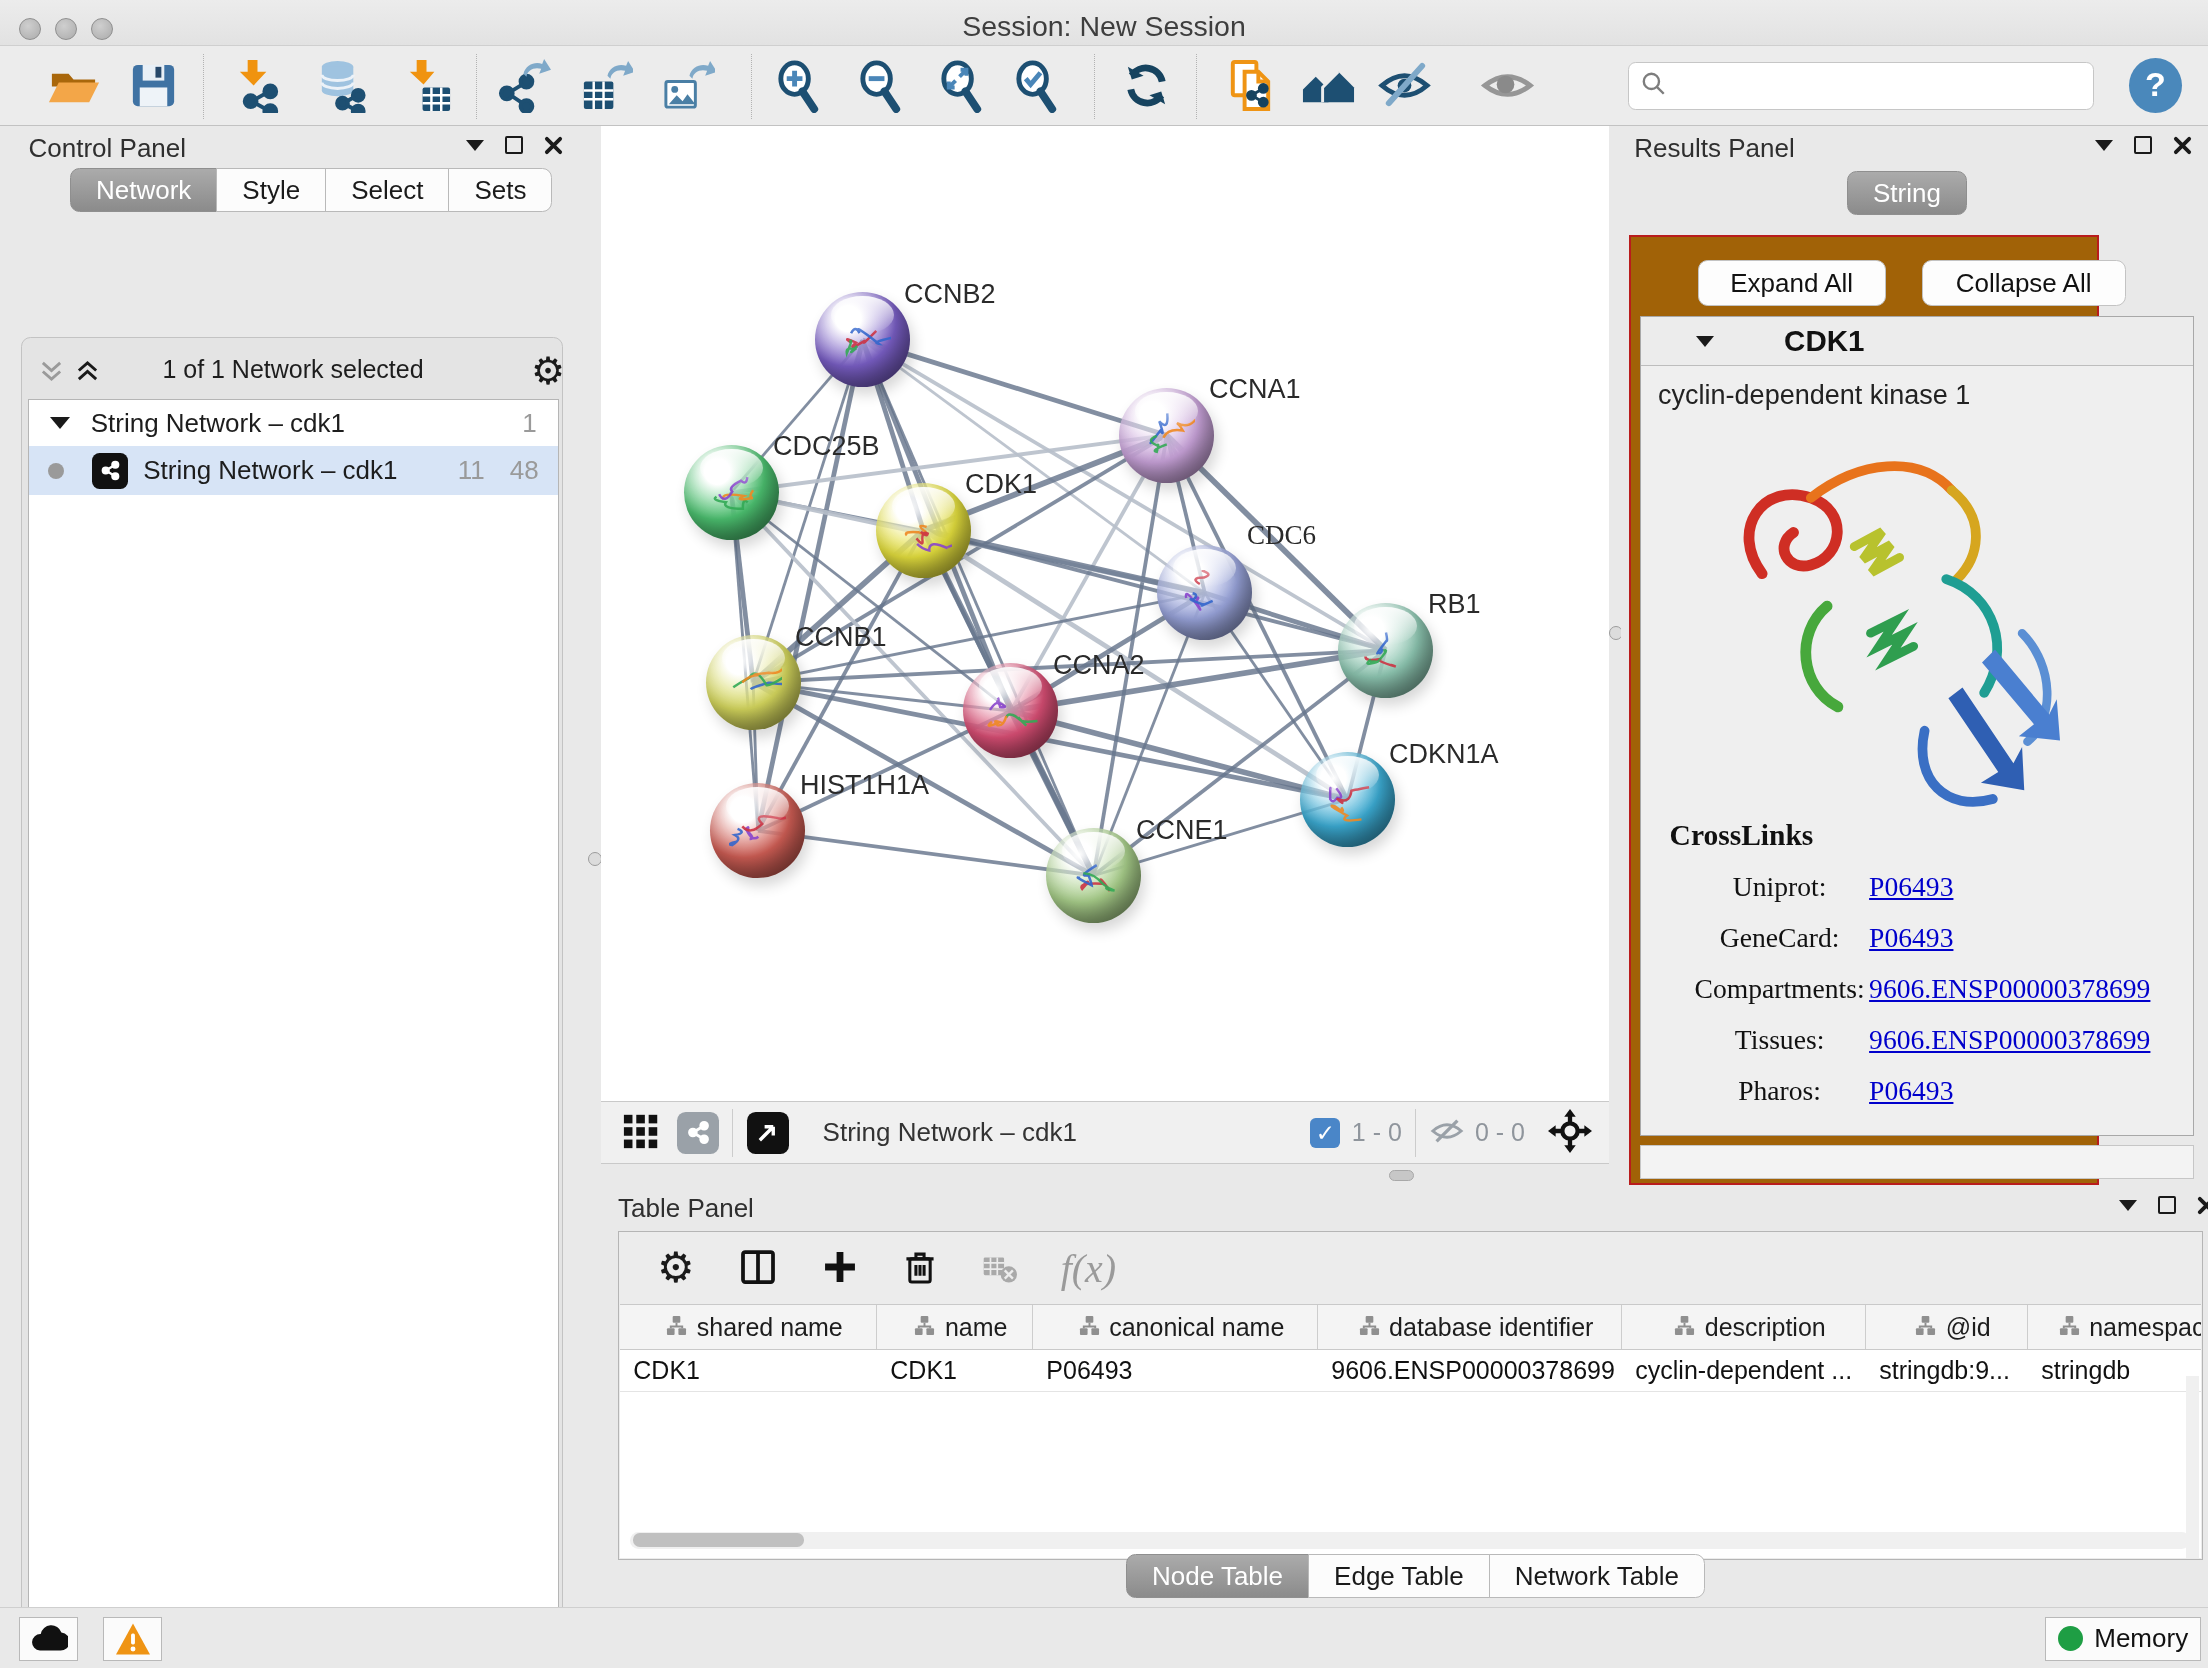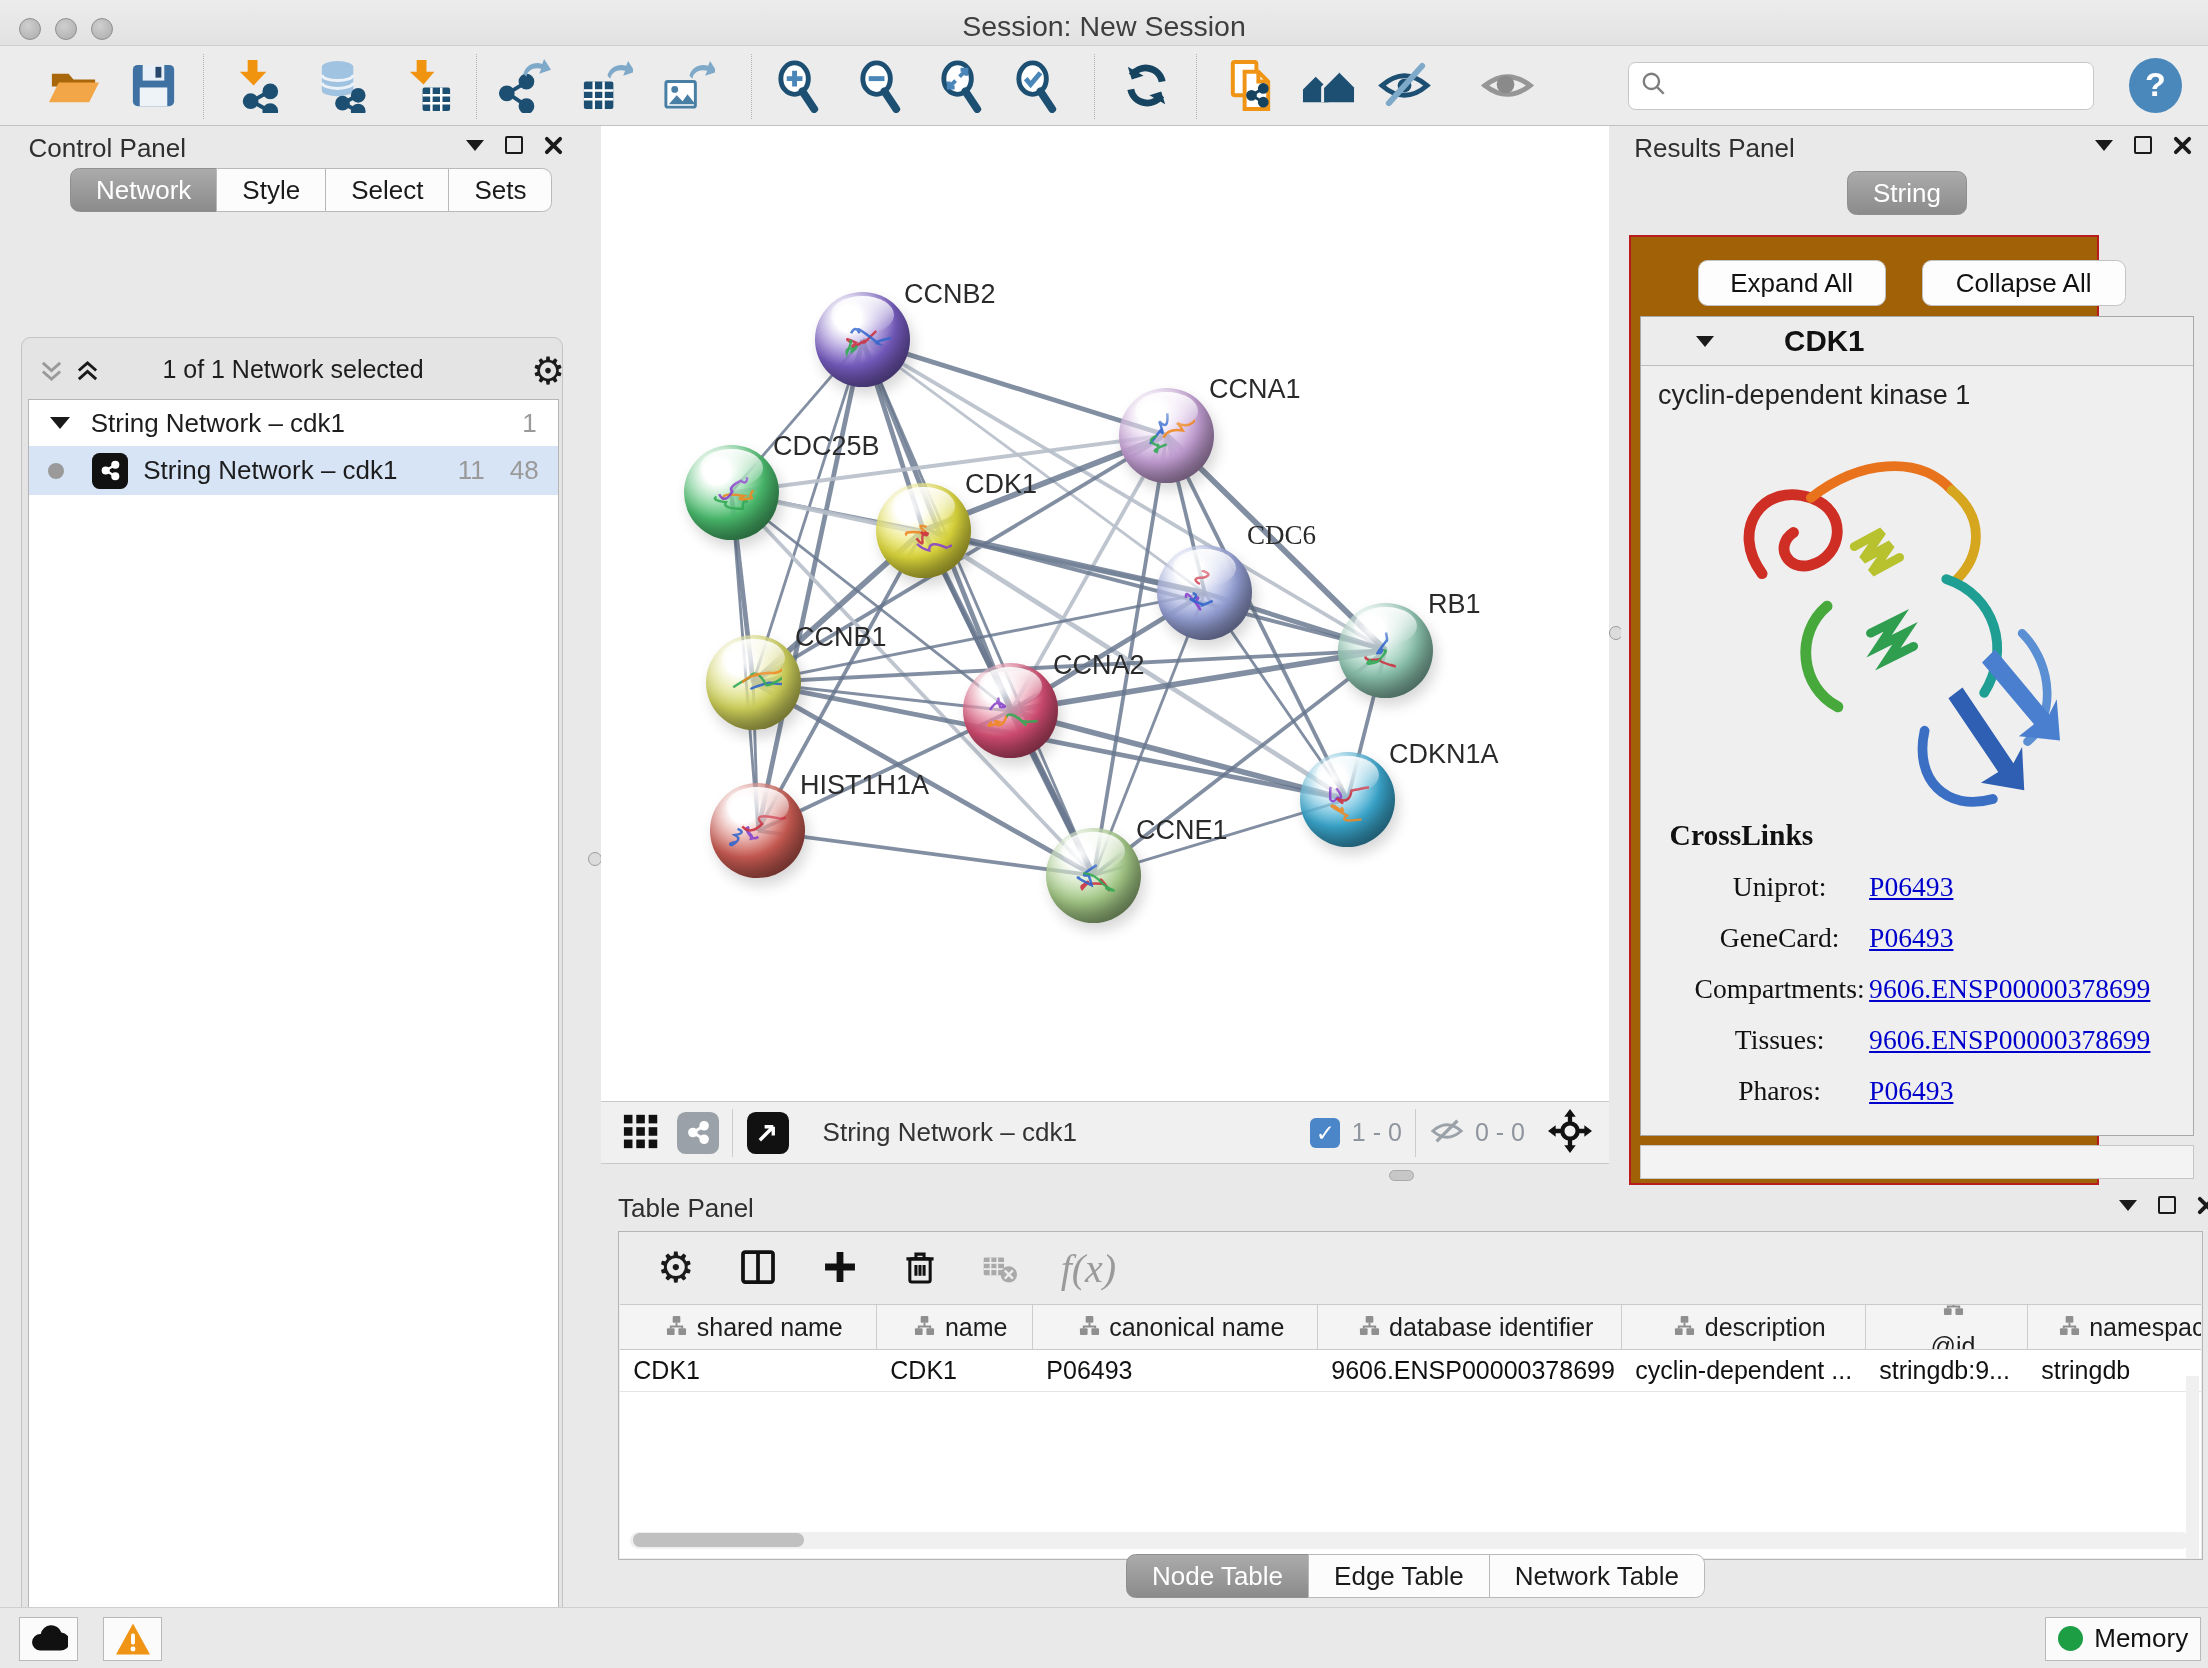--- a/index.html
+++ b/index.html
@@ -647,21 +647,21 @@
           </div>
           <div class="th" style="width: 244px; align-items: center;">
             <span><svg width="21" height="21" viewBox="0 0 22 22">
                 <rect x="7" y="1" width="8" height="7" rx="1" fill="#8f8f8f"></rect>
                 <rect x="1" y="14" width="8" height="7" rx="1" fill="#8f8f8f"></rect>
                 <rect x="13" y="14" width="8" height="7" rx="1" fill="#8f8f8f"></rect>
                 <path d="M11 8v4M5 14v-2h12v2" stroke="#8f8f8f" stroke-width="2" fill="none"></path>
               </svg></span>
             <span>description</span>
           </div>
-          <div class="th" style="width: 162px; flex-direction: column;">
+          <div class="th" style="width: 162px;">
             <span><svg width="21" height="21" viewBox="0 0 22 22">
                 <rect x="7" y="1" width="8" height="7" rx="1" fill="#8f8f8f"></rect>
                 <rect x="1" y="14" width="8" height="7" rx="1" fill="#8f8f8f"></rect>
                 <rect x="13" y="14" width="8" height="7" rx="1" fill="#8f8f8f"></rect>
                 <path d="M11 8v4M5 14v-2h12v2" stroke="#8f8f8f" stroke-width="2" fill="none"></path>
               </svg></span>
             <span>@id</span>
           </div>
           <div class="th" style="width: 209px;">
             <span><svg width="21" height="21" viewBox="0 0 22 22">

